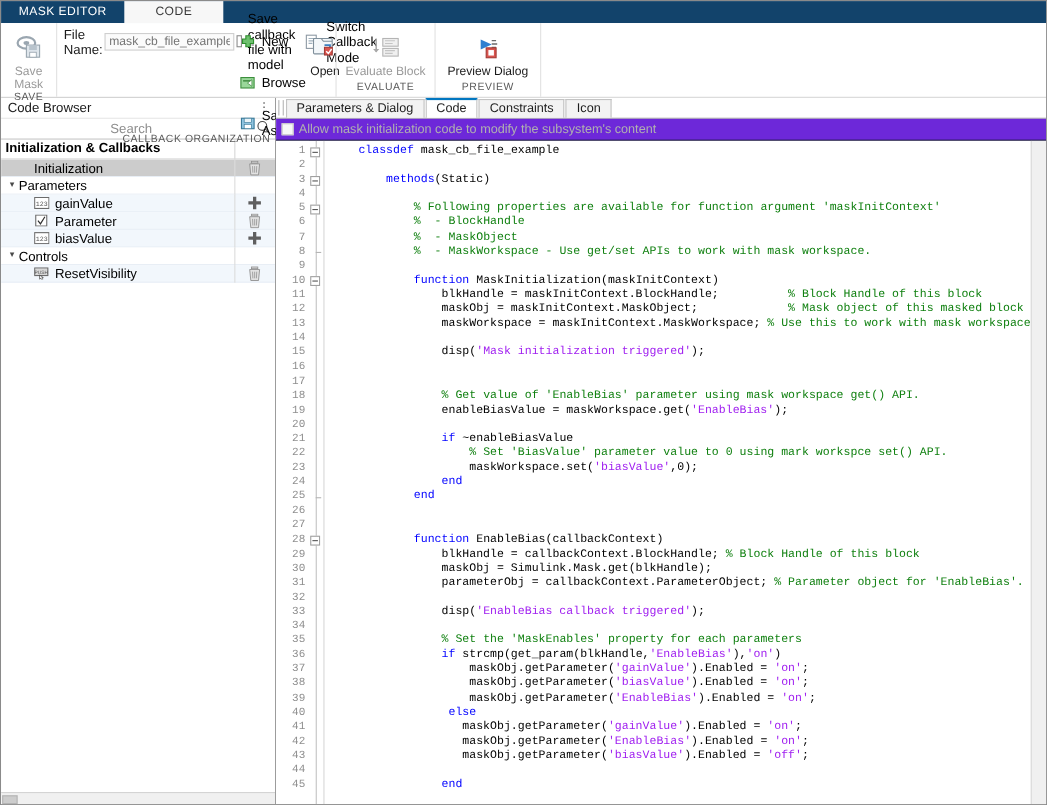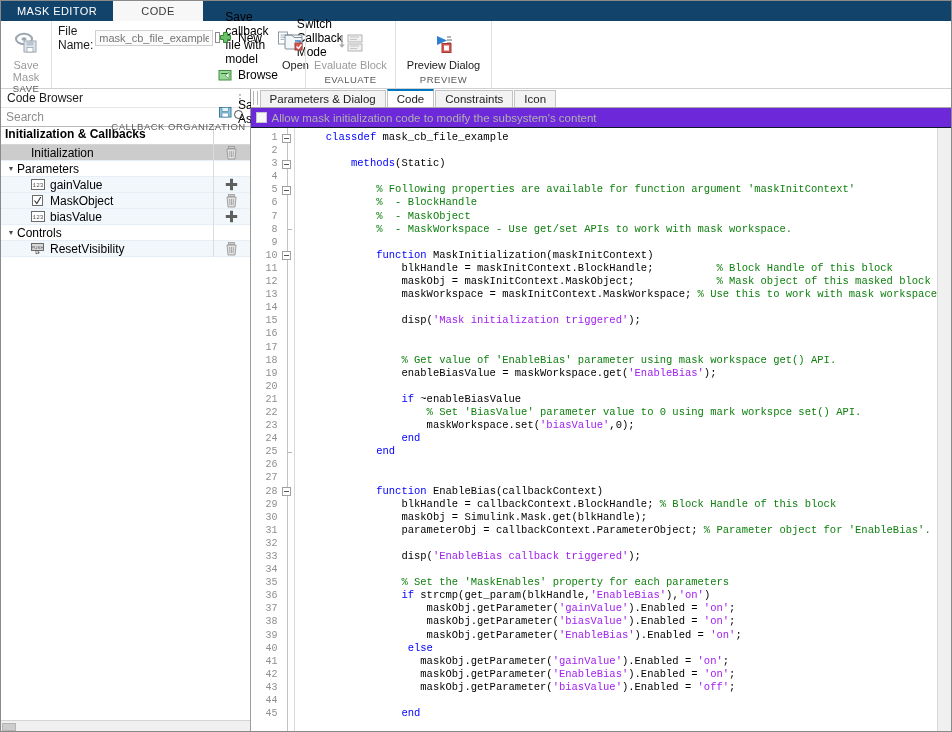--- a/index.html
+++ b/index.html
@@ -54,21 +54,21 @@
 
   
   .main { display:flex; height:643px; }
 
   
   .leftpane { width:350px; border-right:1px solid #9c9c9c; display:flex; flex-direction:column; background:#fff; }
   .cb-header { height:19px; display:flex; align-items:center; justify-content:space-between;
                padding:0 4px 0 6px; font-size:12px; color:#1a1a1a; border-bottom:1px solid #e6e6e6; }
   .kebab { letter-spacing:0; color:#555; font-size:11px; line-height:9px; }
   .searchbar { height:19px; display:flex; align-items:center; border-bottom:1px solid #b9b9b9;
-               padding:0 4px 0 5px; }
+               padding:0 4px 0 5px;text-align:center; }
   .searchbar .sp { flex:1; font-size:12px; color:#8d8d8d; }
   .treehead { height:18px; display:flex; border-bottom:1px solid #d6d6d6;
               font-weight:bold; font-size:12px; padding-left:4px; background:#fff; }
   .treehead .thspacer { width:37px; border-left:1px solid #d6d6d6; height:18px; margin-left:auto; }
   .tree { flex:1; overflow:hidden; }
   .trow { height:16px; display:flex; align-items:center; border-bottom:1px solid #e8eef5; font-size:12px; }
   .trow .tcell { flex:1; display:flex; align-items:center; height:16px; padding-left:4px; }
   .trow .tact { width:37px; height:16px; border-left:1px solid #dcdcdc; display:flex;
                 align-items:center; justify-content:center; }
   .trow.sel { background:#cccccc; }
@@ -319,21 +319,21 @@
             </div>
           </div>
           <div class="trow alt">
             <div class="tcell">
               <span class="twist"></span>
               <span style="display: inline-block; width: 14px;"></span>
               <span class="titem-icon"><svg width="14" height="11" viewBox="0 0 14 11">
                   <rect x="1.5" y="0.5" width="10" height="10" fill="#fff" stroke="#6b6b6b"></rect>
                   <path d="M3.5 5.5l2.3 3 4-6.5" fill="none" stroke="#333" stroke-width="1.1"></path>
                 </svg></span>
-              <span>MaskObject</span>
+              <span>Parameter</span>
             </div>
             <div class="tact">
               <svg width="13" height="14" viewBox="0 0 13 14">
                 <rect x="3.6" y="0.6" width="5.8" height="1.7" fill="#cfcfcf" stroke="#8e8e8e" stroke-width=".7"></rect>
                 <path d="M2 3h9l-1 10H3z" fill="#e2e2e2" stroke="#8e8e8e" stroke-width=".8"></path>
                 <line x1="4.6" y1="5" x2="4.9" y2="11" stroke="#9a9a9a" stroke-width=".8"></line>
                 <line x1="6.5" y1="5" x2="6.5" y2="11" stroke="#9a9a9a" stroke-width=".8"></line>
                 <line x1="8.4" y1="5" x2="8.1" y2="11" stroke="#9a9a9a" stroke-width=".8"></line>
               </svg>
             </div>

